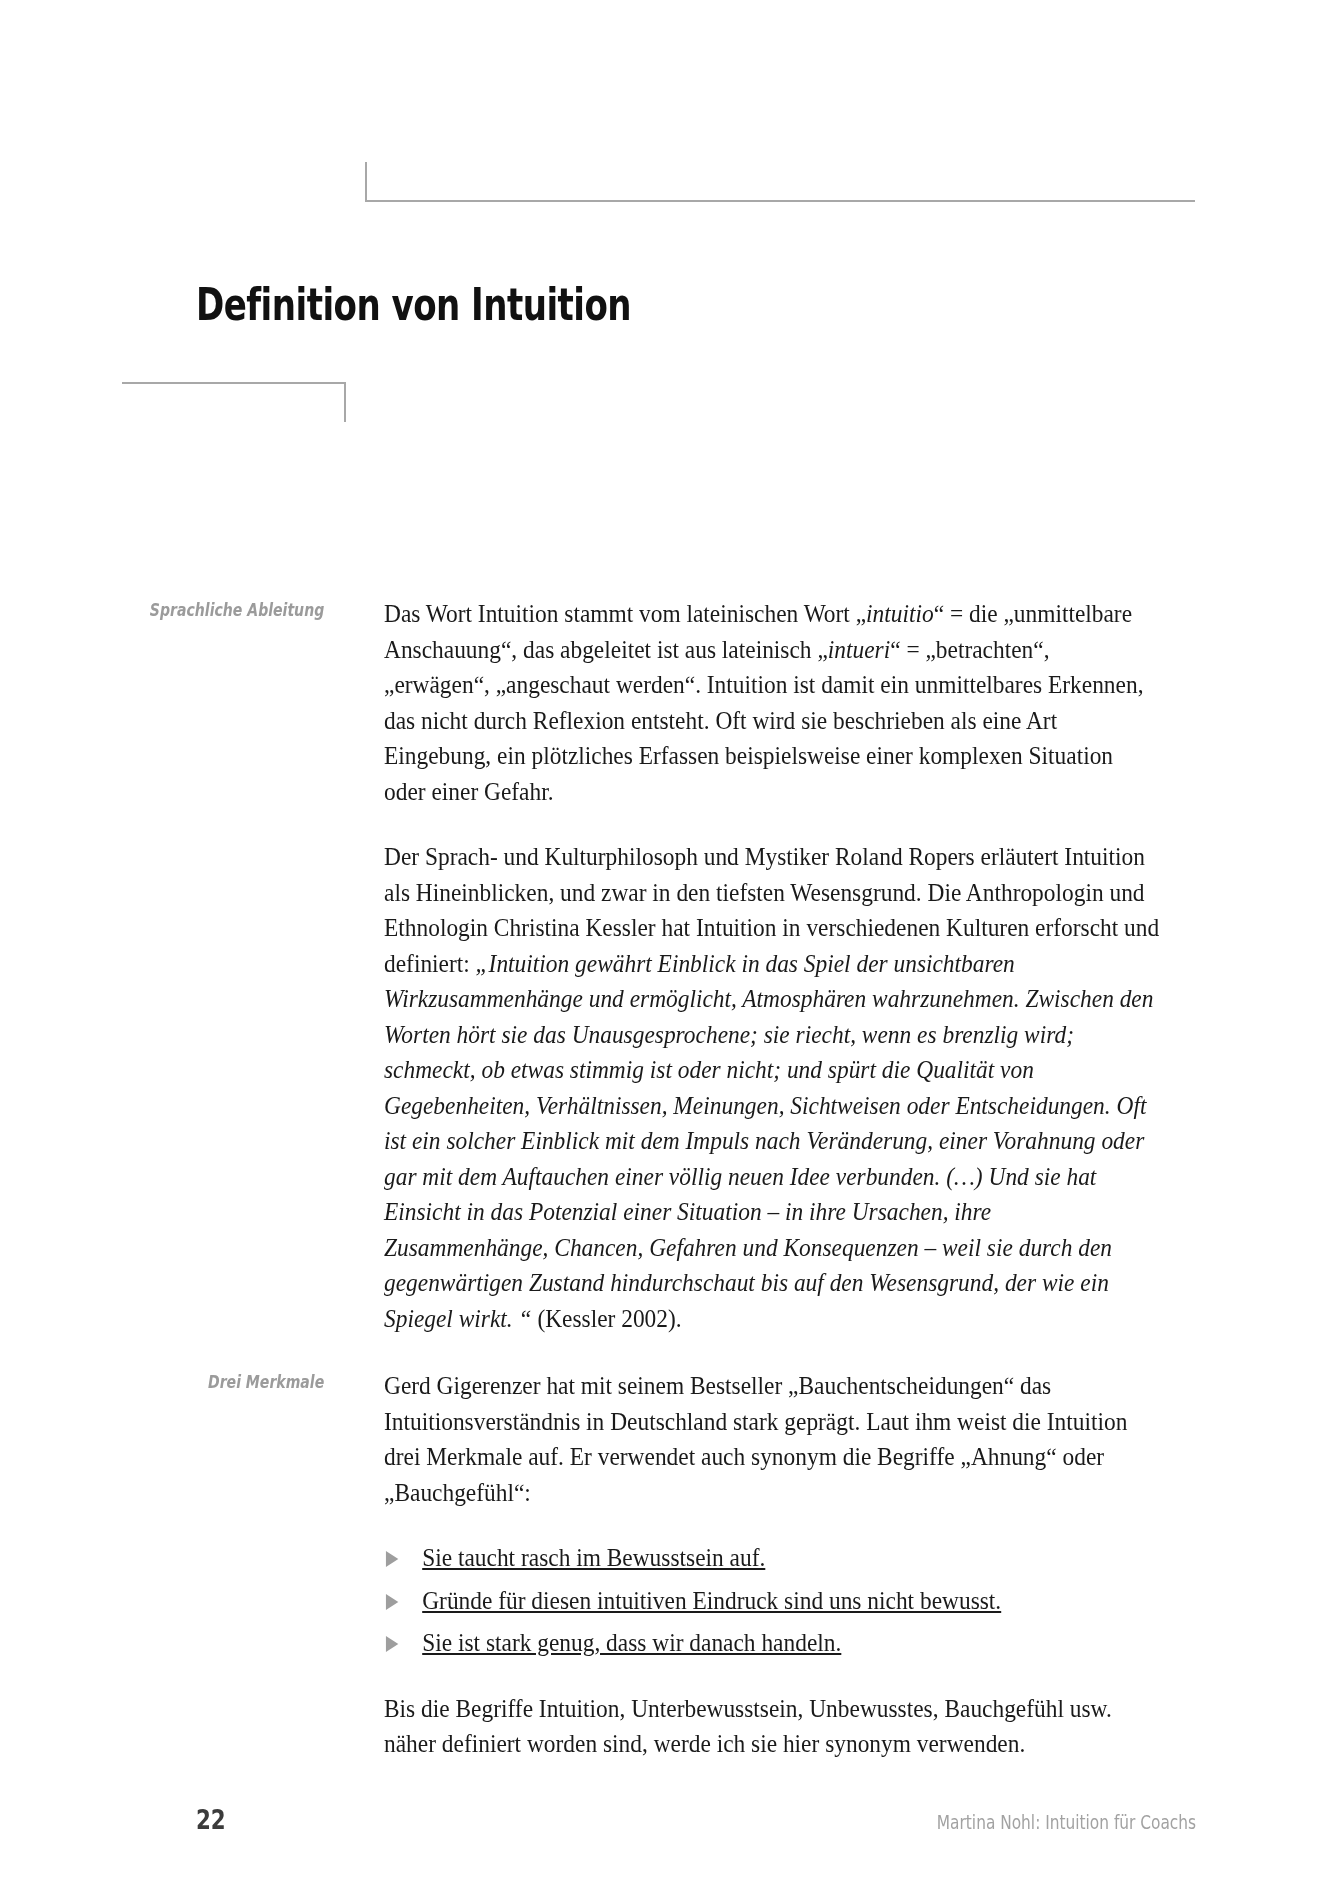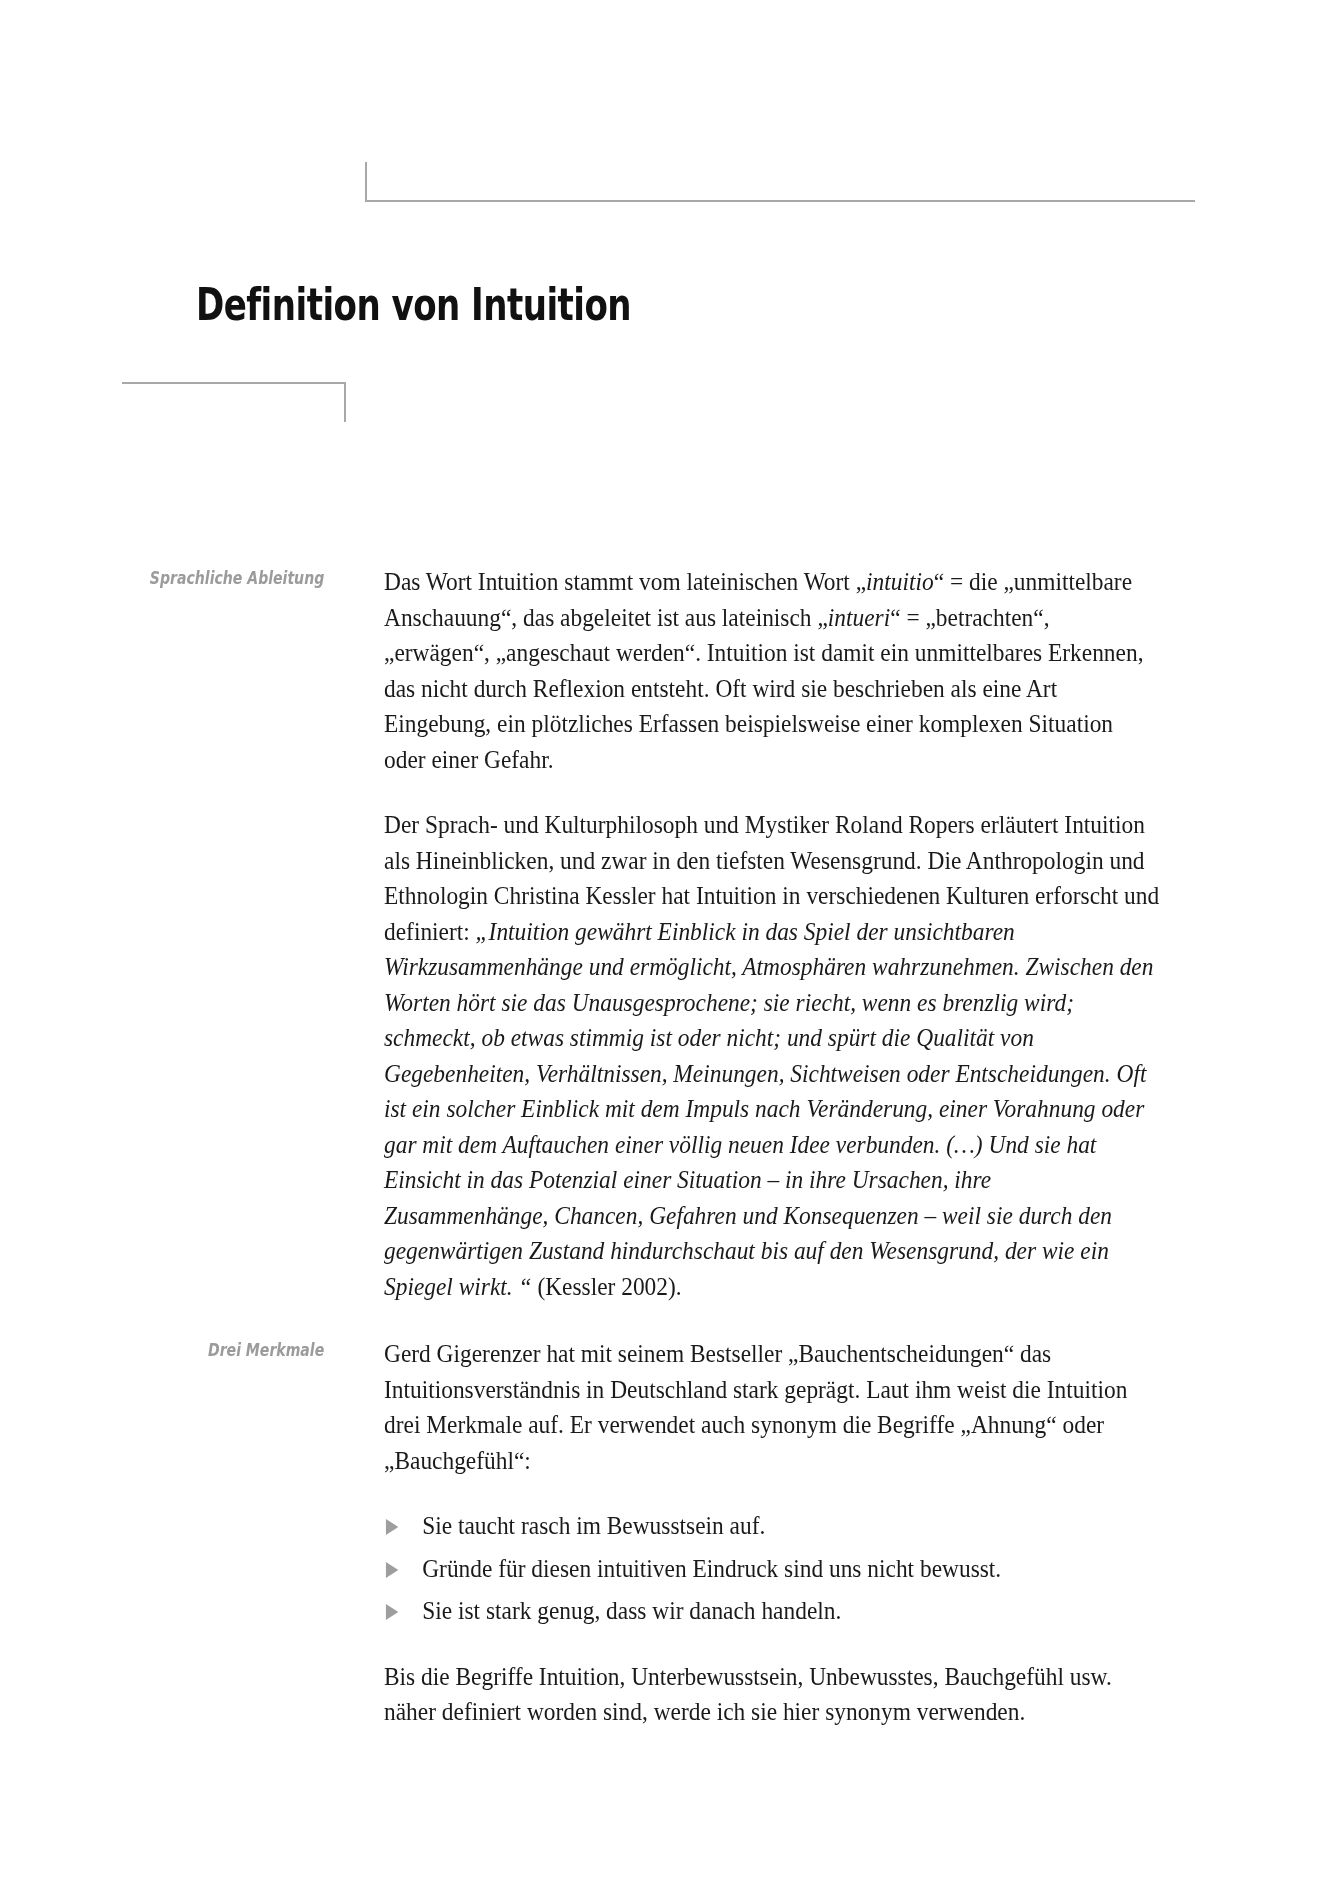--- a/index.html
+++ b/index.html
@@ -58,21 +58,21 @@
     color: #111111;
     transform: scaleX(0.86);
     transform-origin: left center;
     white-space: nowrap;
   }
 
   
   .content {
     position: absolute;
     left: 0;
-    top: 540px;
+    top: 572px;
     width: 1160px;
   }
   .block {
     position: relative;
     display: block;
     margin: 0 0 32px 0;
   }
   .marginal {
     position: absolute;
     left: 0;
@@ -106,20 +106,21 @@
   }
   p.para:last-child { margin-bottom: 0; }
   .roman { font-style: normal; }
   .it { font-style: italic; }
 
   
   ul.bullets {
     list-style: none;
     margin: 0 0 30px 0;
     padding: 0;
+    text-decoration: underline;
   }
   ul.bullets li {
     position: relative;
     padding-left: 40px;
     margin: 0 0 7px 0;
     font-family: "Liberation Serif", serif;
     font-size: 24.5px;
     line-height: 35.5px;
     color: #1a1a1a;
     transform: scaleX(0.955);
@@ -214,14 +215,18 @@
           </li>
         </ul>
 
         <p class="para">Bis die Begriffe Intuition, Unterbewusstsein, Unbewusstes, Bauchgefühl usw. näher definiert worden sind, werde ich sie hier synonym verwenden.</p>
 
       </div>
     </div>
 
   </div>
 
+  <div class="footer">
+    <div class="page-number">22</div>
+    <div class="running-title">Martina Nohl: Intuition für Coachs</div>
+  </div>
 
 </div>
 
 </body></html>

